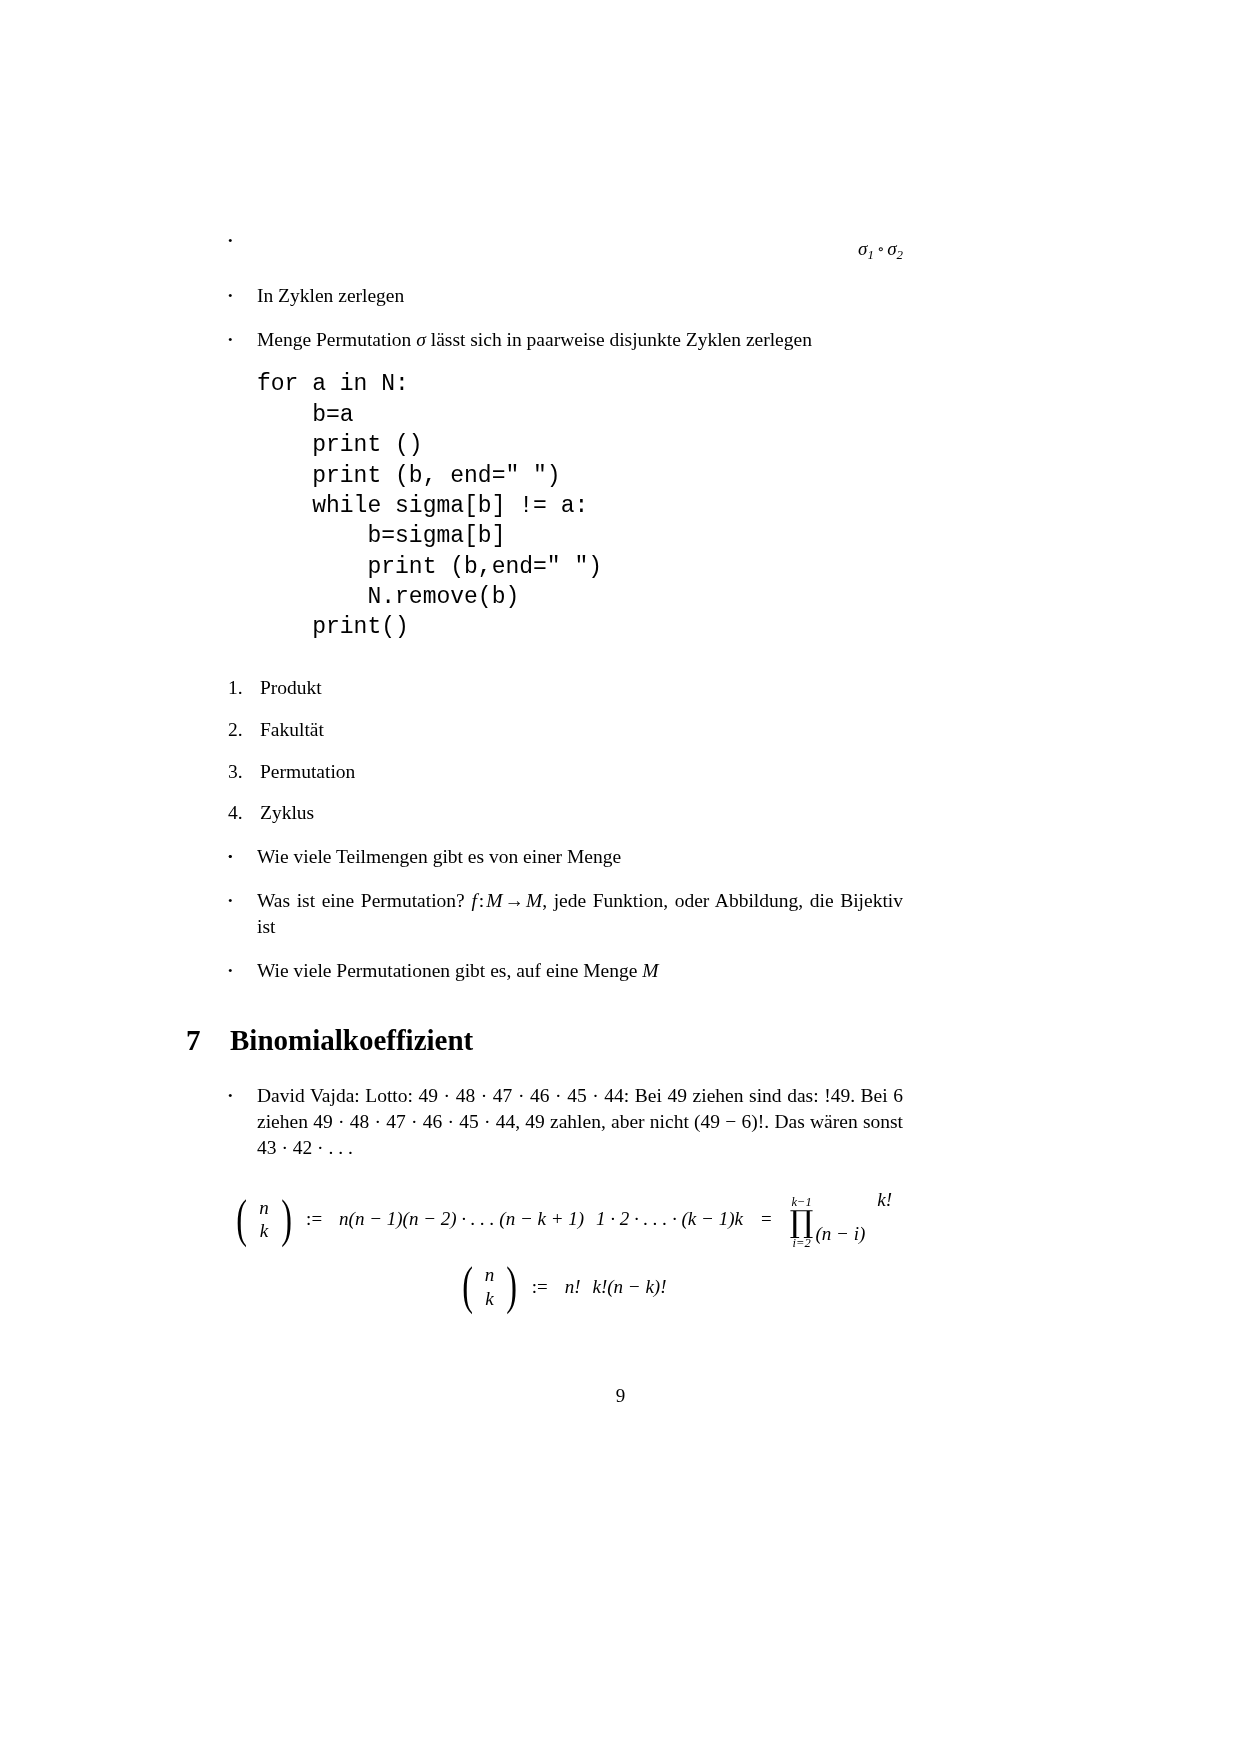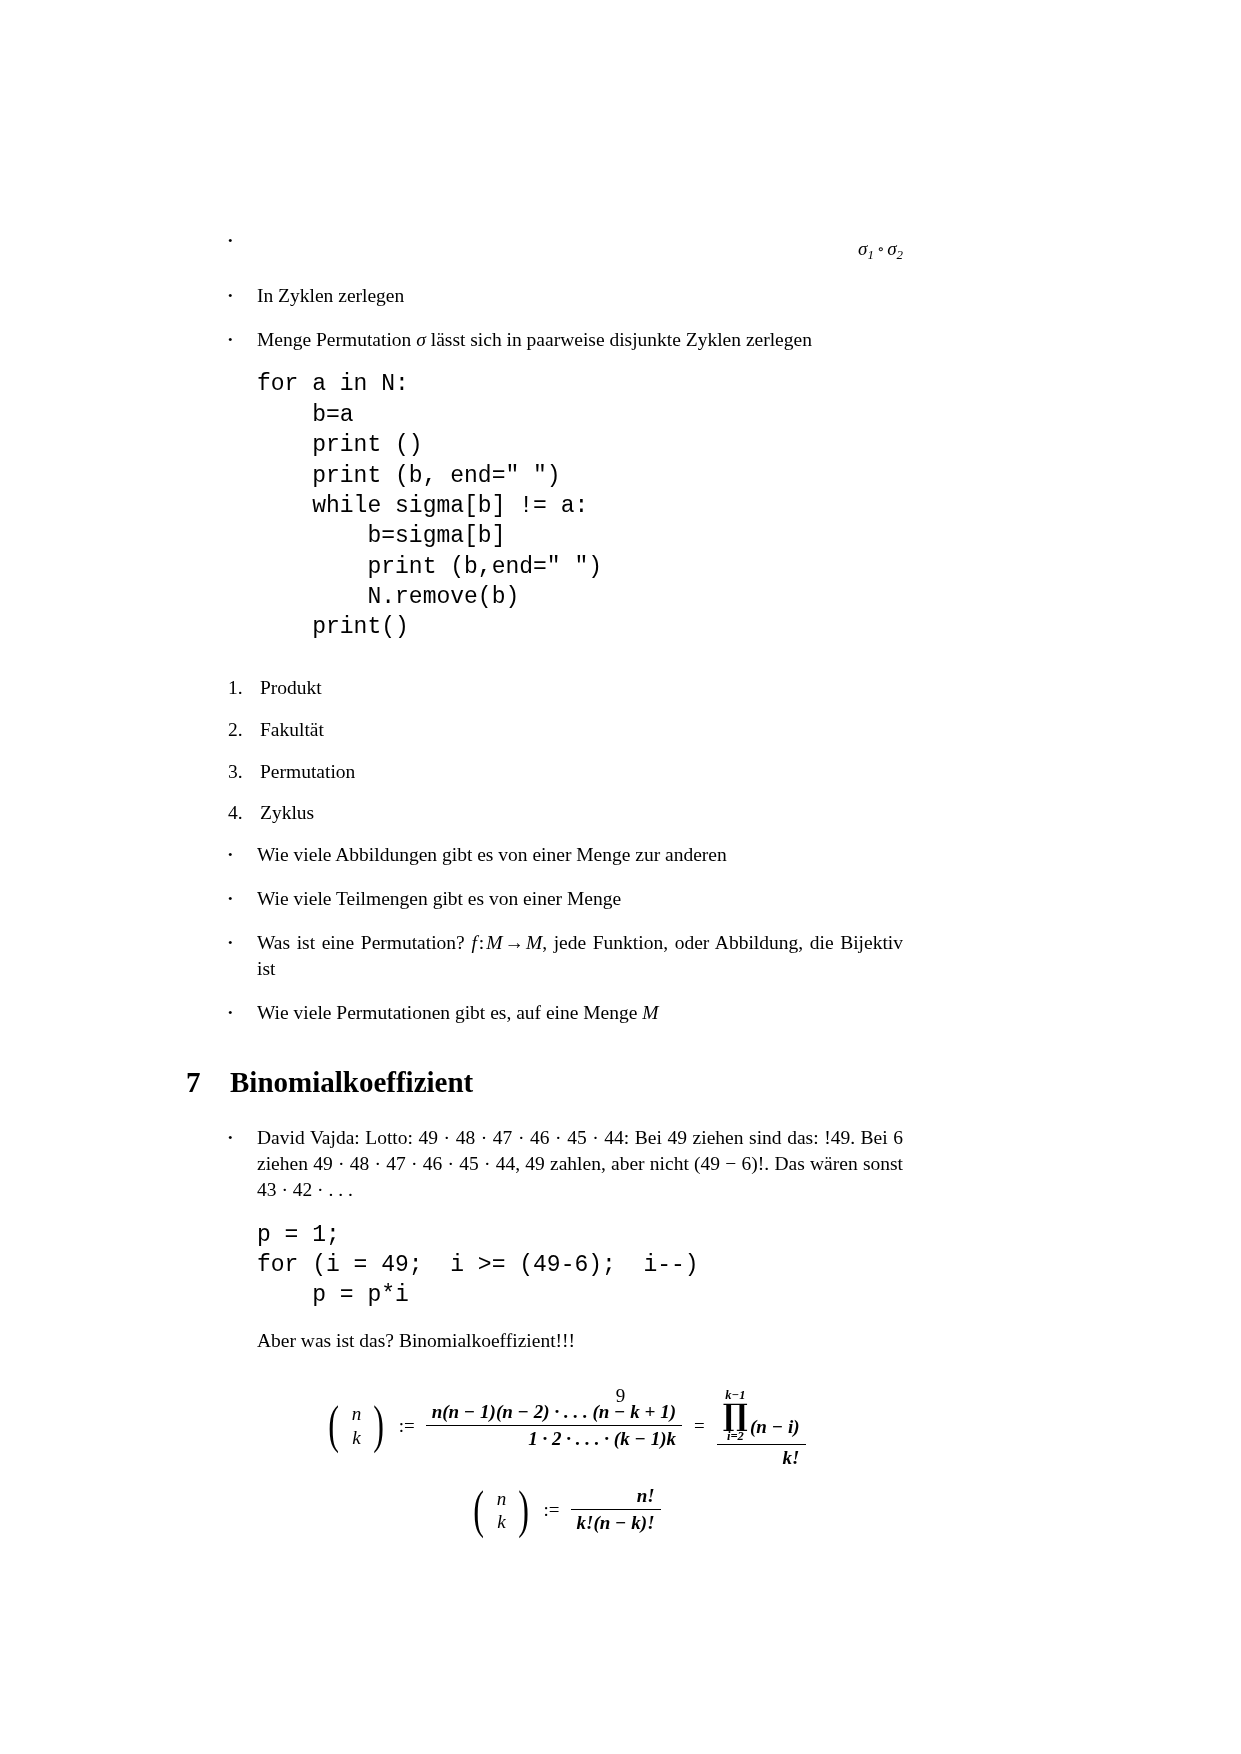--- a/index.html
+++ b/index.html
@@ -157,24 +157,23 @@
     padding: 0 11px;
     font-size: 19px;
   }
   .eqsign {
     font-style: normal;
     padding: 0 12px;
     font-size: 19px;
   }
   .frac {
     display: inline-flex;
-    flex-direction: column;
-    align-items: flex-end;
+    flex-direction: row;
+    align-items: flex-start;
     vertical-align: middle;
-    font-weight: bold;
   }
   .frac .num, .frac .den {
     padding: 2px 6px;
     white-space: nowrap;
   }
   .frac .bar {
     width: 100%;
     height: 1px;
     background: #000;
   }
@@ -270,21 +269,20 @@
       </li>
       <li class="li">
         <span class="marker">4.</span>
         <span>Zyklus</span>
       </li>
     </ol>
 
     <ul class="bullet-list">
       <li class="li">
         <span class="marker">•</span>
-        <span>Wie viele Abbildungen gibt es von einer Menge zur anderen</span>
       </li>
       <li class="li">
         <span class="marker">•</span>
         <span>Wie viele Teilmengen gibt es von einer Menge</span>
       </li>
       <li class="li">
         <span class="marker">•</span>
         <span><span>Was ist eine Permutation? </span><span class="mi">f</span><span class="mo">:</span><span class="mi">M</span><span class="mo">→</span><span class="mi">M</span><span>, jede Funktion, oder Abbildung, die Bijektiv ist</span></span>
       </li>
       <li class="li">
@@ -298,26 +296,20 @@
       <span>Binomialkoeffizient</span>
     </h1>
 
     <ul class="bullet-list">
       <li class="li tight">
         <span class="marker">•</span>
         <span>David Vajda: Lotto: 49 · 48 · 47 · 46 · 45 · 44: Bei 49 ziehen sind das: !49. Bei 6 ziehen 49 · 48 · 47 · 46 · 45 · 44, 49 zahlen, aber nicht (49 − 6)!. Das wären sonst 43 · 42 · . . .</span>
       </li>
     </ul>
 
-    <div class="indent-block">
-      <pre class="code">p = 1;
-for (i = 49;  i &gt;= (49-6);  i--)
-    p = p*i</pre>
-      <p class="para">Aber was ist das? Binomialkoeffizient!!!</p>
-    </div>
 
     <div class="binom-wrap">
 
       <div class="binom-row">
         <span class="paren-stack">
           <span class="paren">(</span>
           <span class="nk">
             <span>n</span>
             <span>k</span>
           </span>

